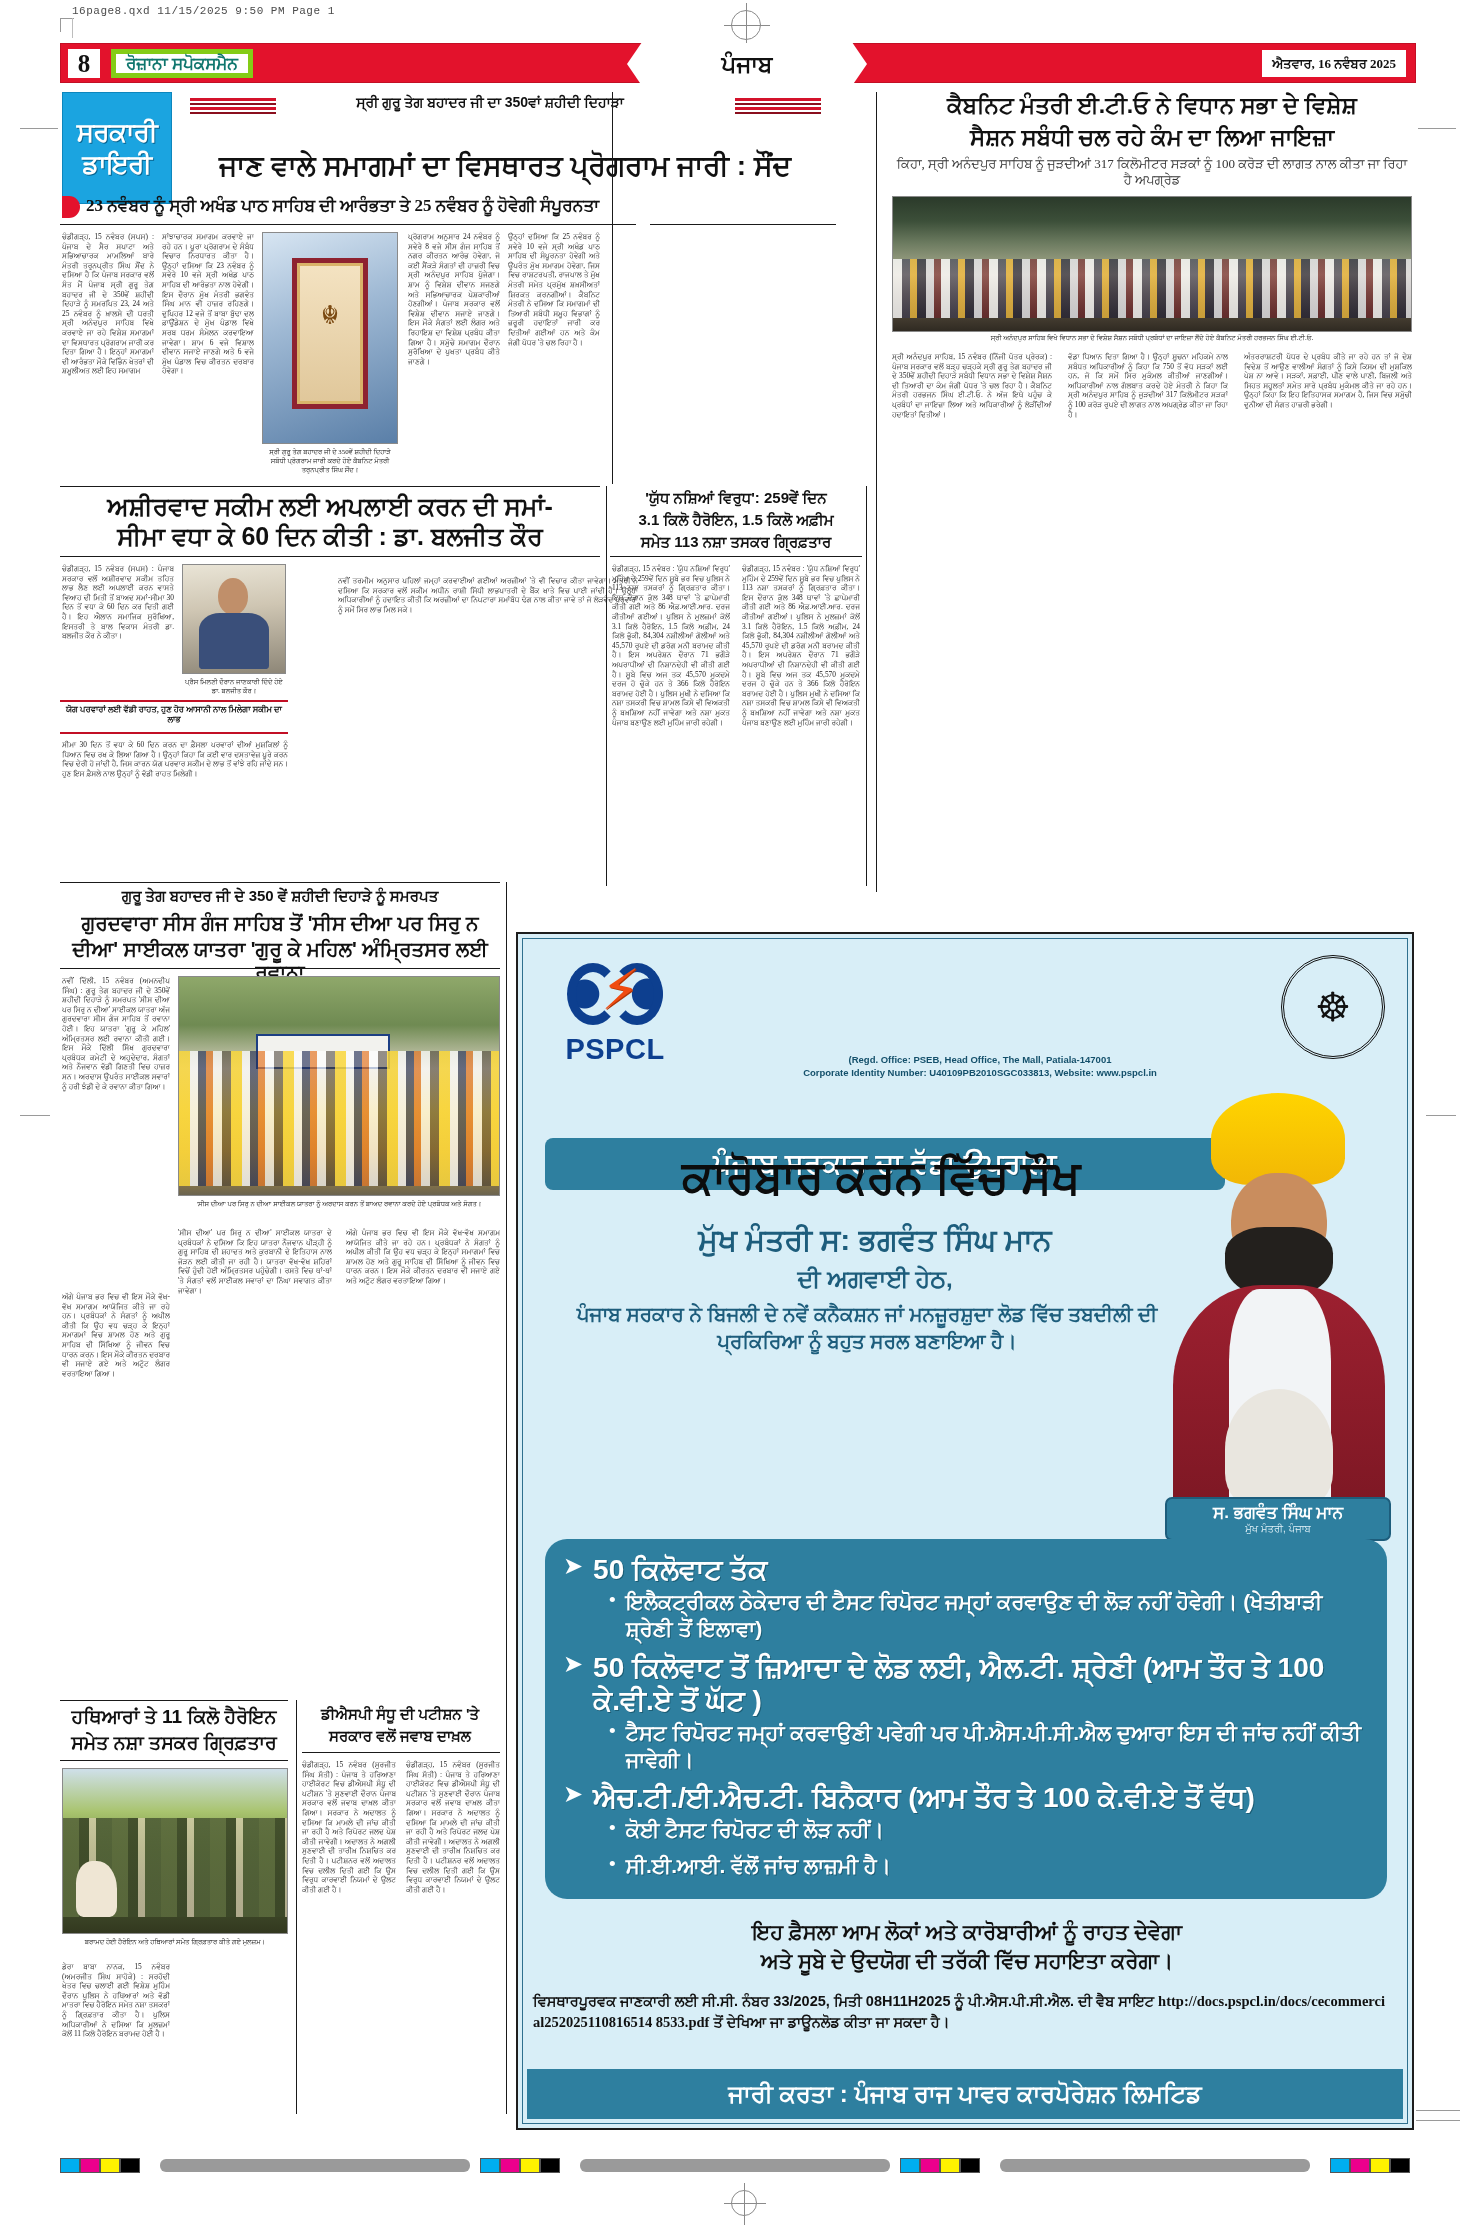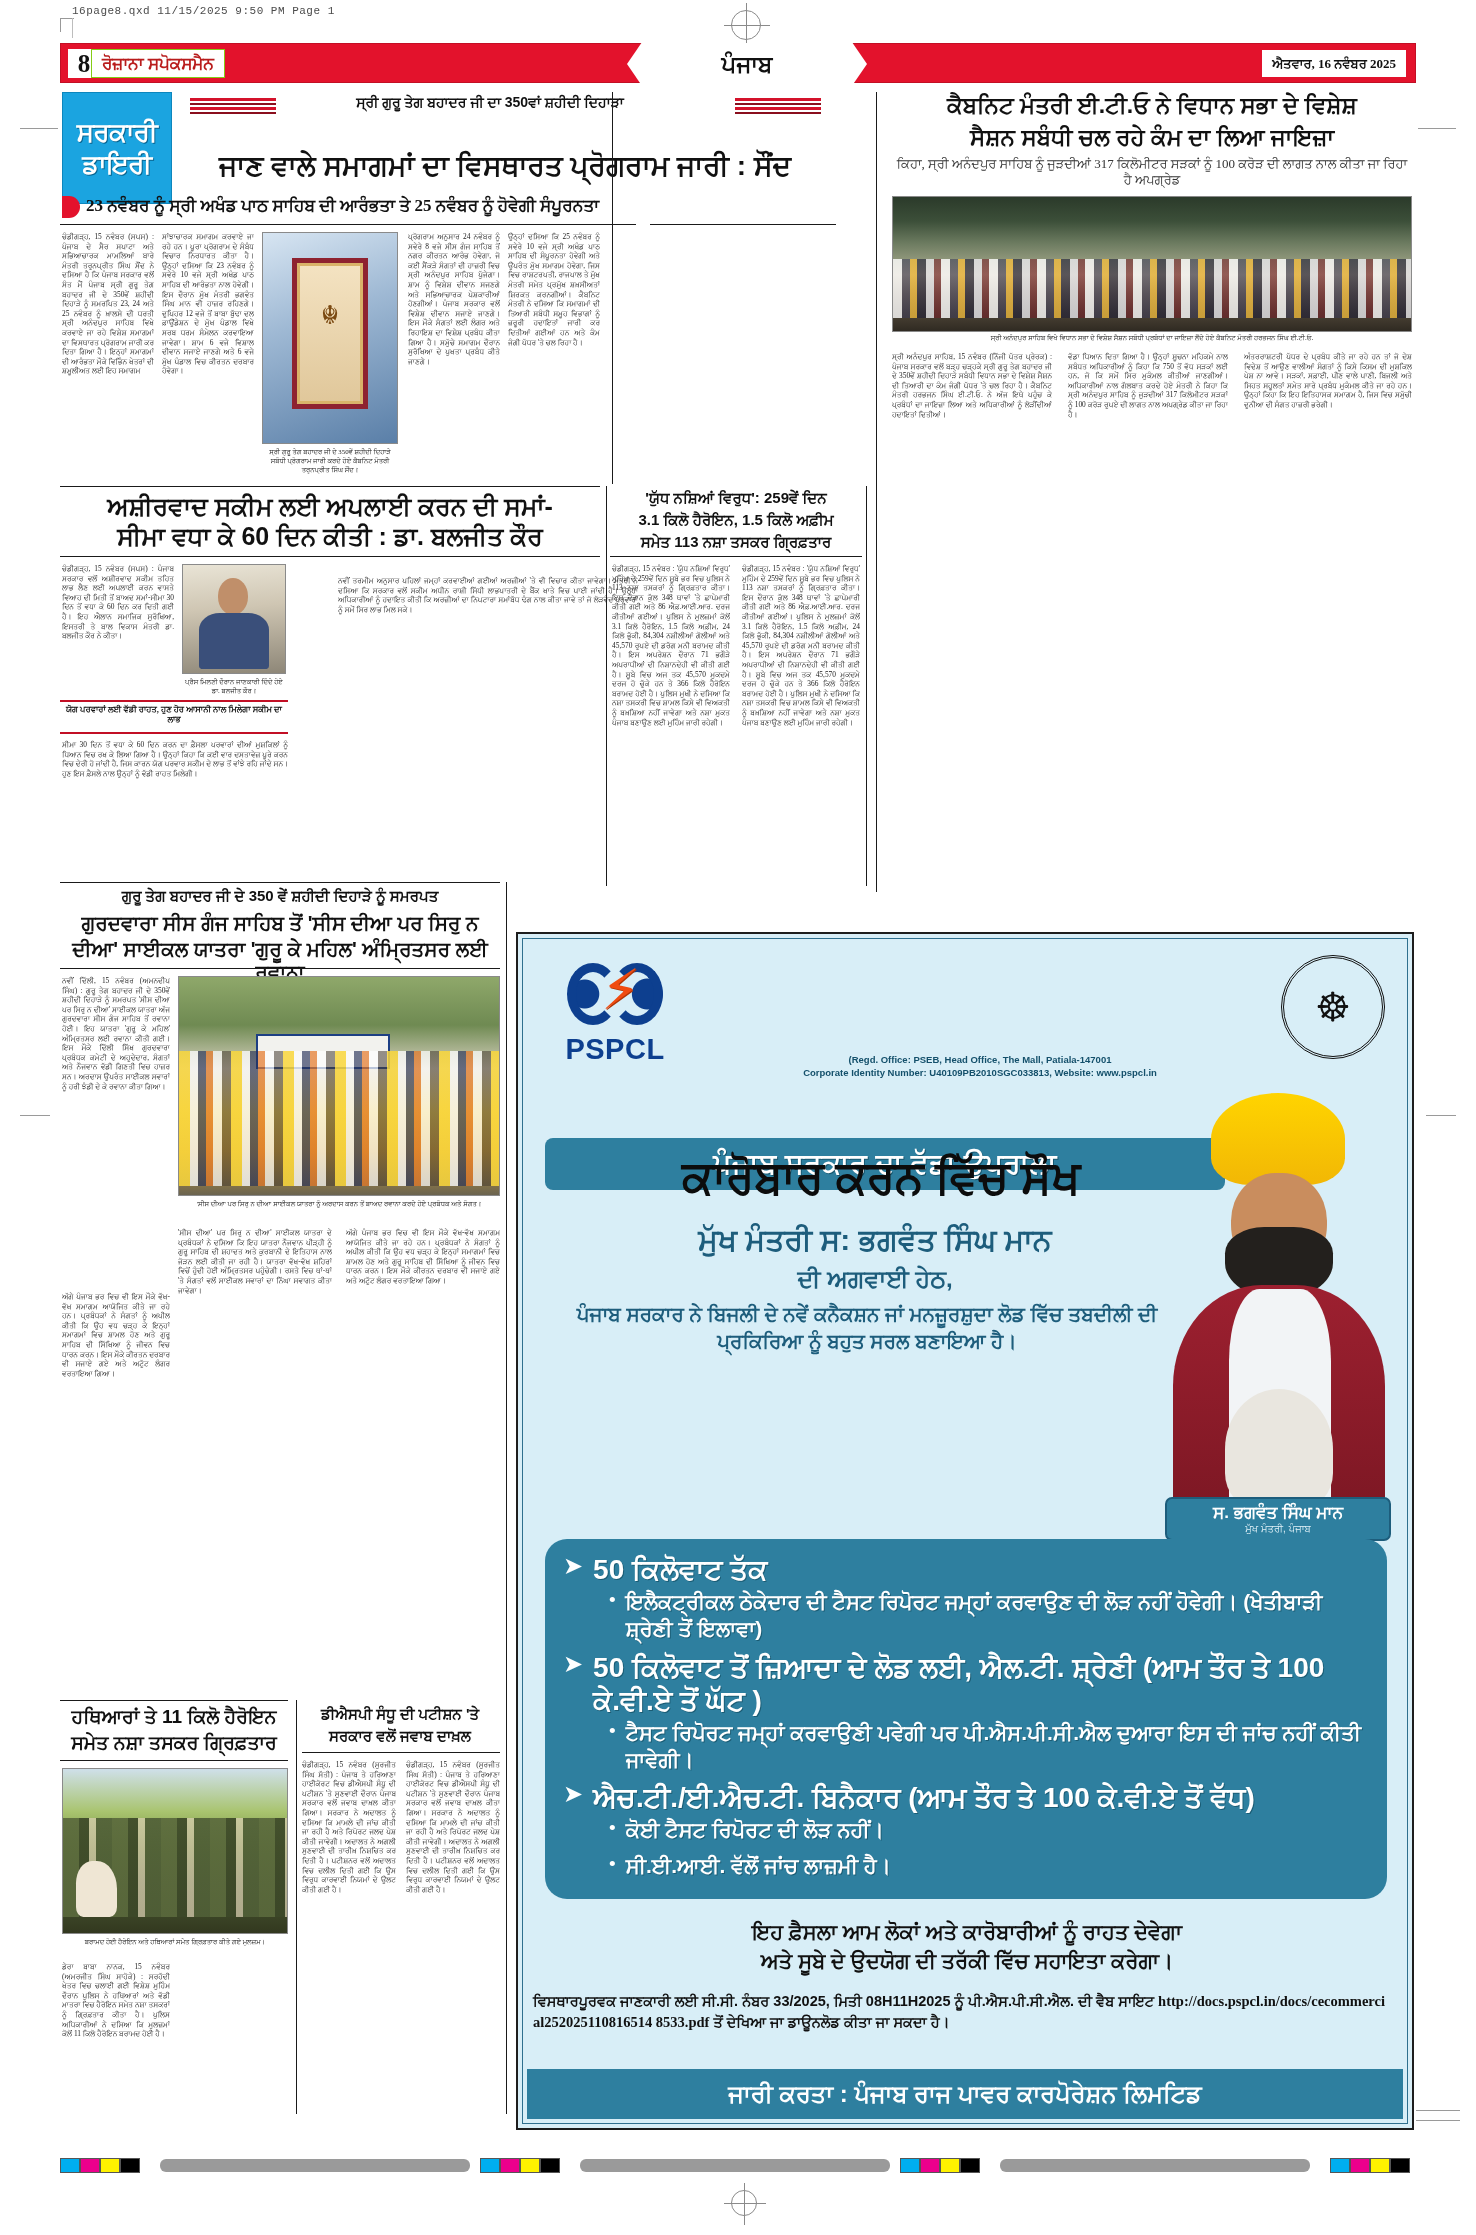--- a/index.html
+++ b/index.html
@@ -43,24 +43,24 @@
     background:#e3122c; border:1px solid #c20f25;
   }
   .page-num {
     position:absolute; left:6px; top:4px; width:34px; height:31px;
     background:#fff; border:1px solid #e3122c;
     font-family:"Liberation Serif","DejaVu Serif",serif;
     font-weight:bold; font-size:25px; color:#111;
     display:flex; align-items:center; justify-content:center;
   }
   .paper-name {
-    position:absolute; left:30px; top:5px; height:29px;
-    background:#fff; border:1px solid #84cc16; padding:0 10px;
+    position:absolute; left:50px; top:5px; height:29px;
+    background:#fff; border:5px solid #84cc16; padding:0 10px;
     display:flex; align-items:center;
-    font-size:17px; font-weight:bold; color:#b91c1c; letter-spacing:-.2px;
+    font-size:17px; font-weight:bold; color:#0f766e; letter-spacing:-.2px;
   }
   .section-ribbon {
     position:absolute; left:566px; top:-1px; width:240px; height:42px;
     background:#fff;
     clip-path: polygon(6% 0, 94% 0, 100% 50%, 94% 100%, 6% 100%, 0 50%);
     display:flex; align-items:center; justify-content:center;
   }
   .section-ribbon span { font-size:23px; font-weight:bold; color:#111; }
   .issue-date {
     position:absolute; right:8px; top:5px; height:29px;

